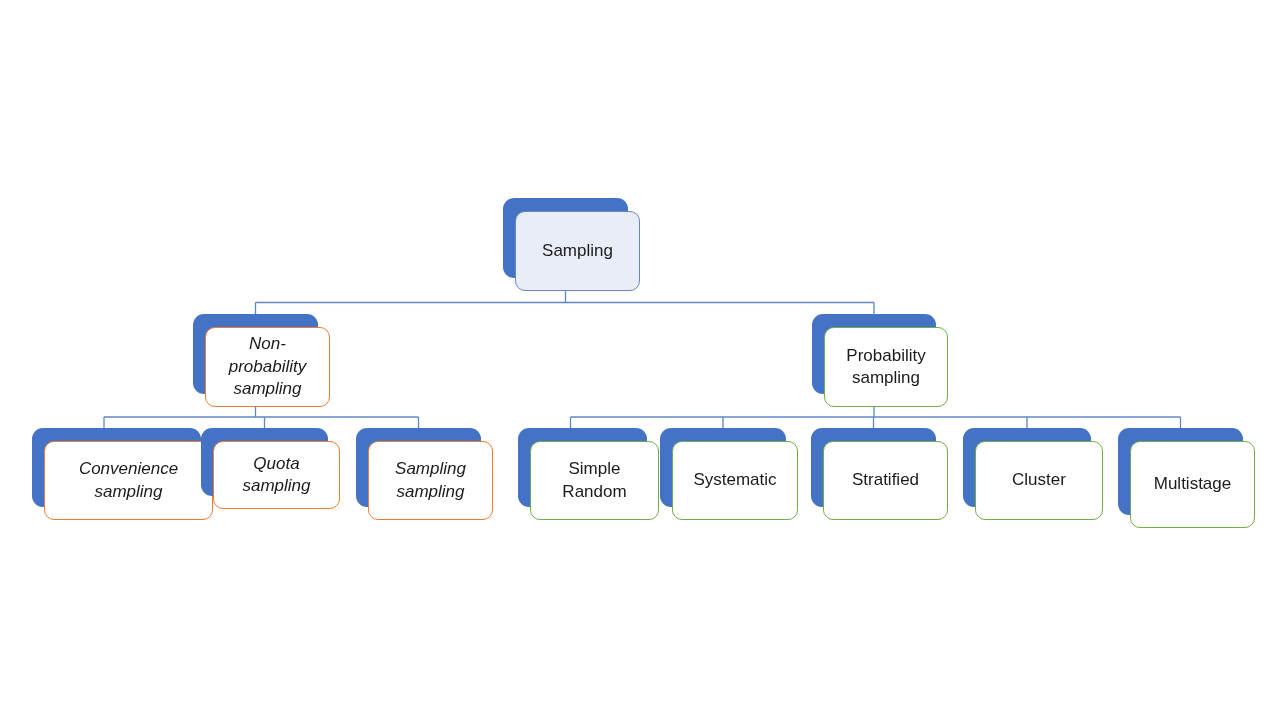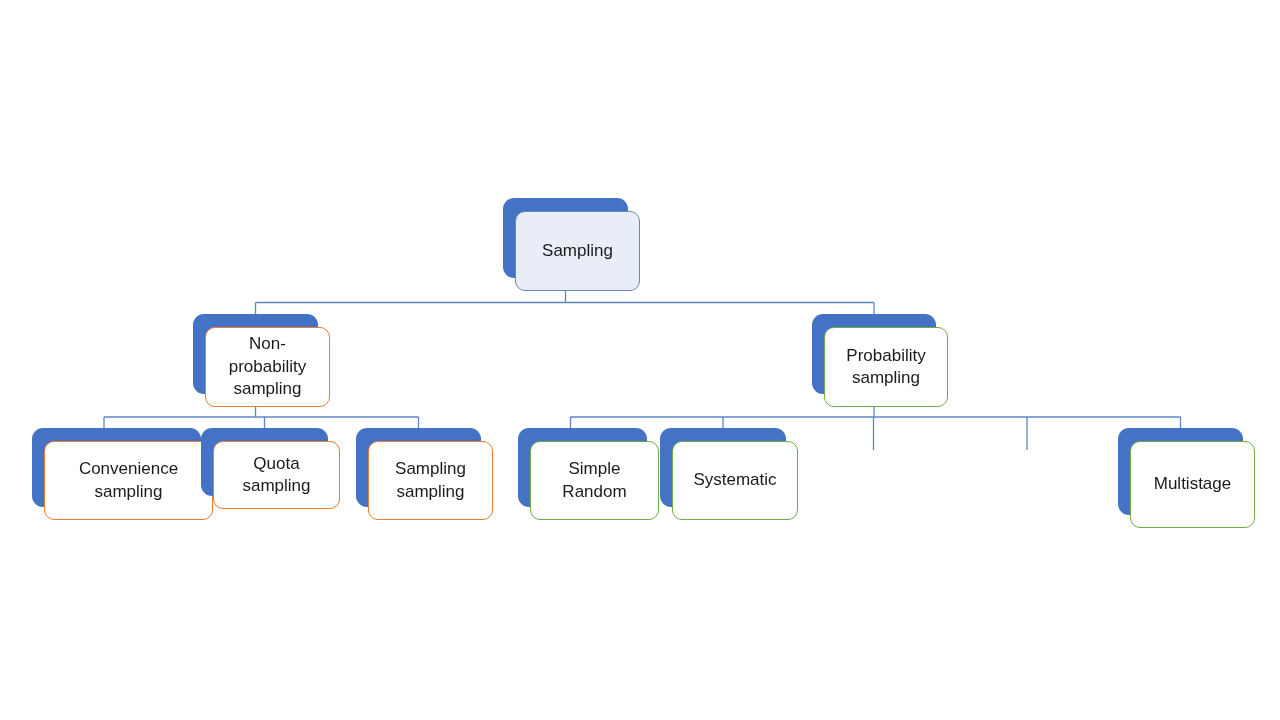--- a/index.html
+++ b/index.html
@@ -45,21 +45,21 @@
     line-height: 1.32;
     color: var(--text, #1b1b1b);
     white-space: pre-line;
     padding: 8px;
     box-sizing: border-box;
   }
   .box.root {
     background: var(--root-fill, #E9EDF7);
     border-color: var(--root-border, #6986BE);
   }
-  .box.orange { border-color: var(--branch-left-border, #ED7D31); }
+  .box.orange { border-color: var(--branch-left-border, #ED7D31); font-style: italic; }
   .box.green  { border-color: var(--branch-right-border, #70AD47); }
 </style>
 </head>
 <body>
 
 <div class="canvas">
 
   <svg class="connectors" viewBox="0 0 1280 720">
     <path d="
       M565.5 270 V302.5
@@ -136,21 +136,33 @@
     </div>
   </div>
 
   <div class="node" style="left:672px; top:441px; width:126px; height:79px">
     <div class="shadow"></div>
     <div class="box green">
       <span>Systematic</span>
     </div>
   </div>
 
+  <div class="node" style="left:823px; top:441px; width:125px; height:79px">
+    <div class="shadow"></div>
+    <div class="box green">
+      <span>Stratified</span>
+    </div>
+  </div>
 
+  <div class="node" style="left:975px; top:441px; width:128px; height:79px">
+    <div class="shadow"></div>
+    <div class="box green">
+      <span>Cluster</span>
+    </div>
+  </div>
 
   <div class="node" style="left:1130px; top:441px; width:125px; height:87px">
     <div class="shadow"></div>
     <div class="box green">
       <span>Multistage</span>
     </div>
   </div>
 
 </div>
 

